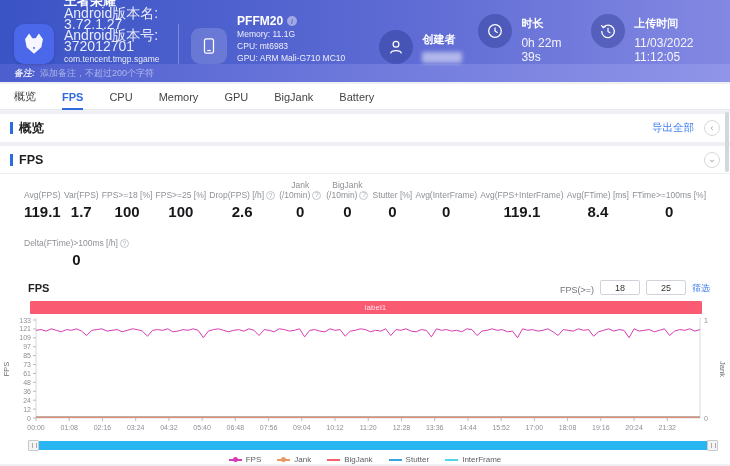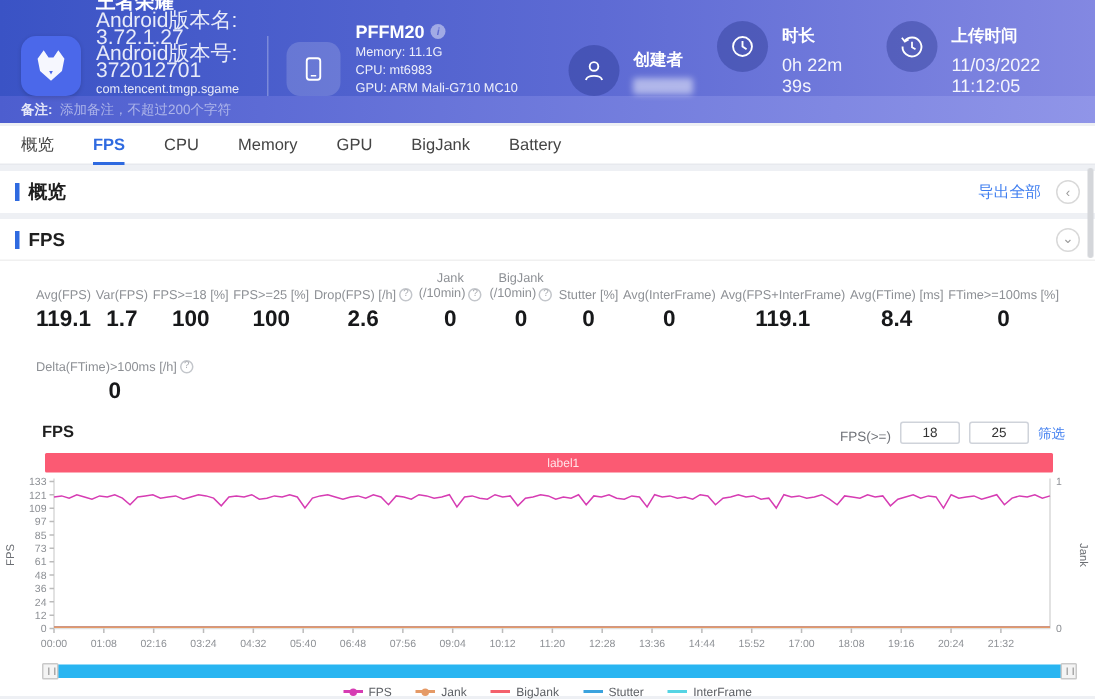--- a/index.html
+++ b/index.html
@@ -31,21 +31,21 @@
               display:flex; align-items:center; justify-content:center; flex:0 0 auto; }
   .meta-col {}
   .meta-label { font-size:11px; font-weight:bold; margin-top:2px; }
   .meta-val { font-size:12px; color:rgba(255,255,255,.92); margin-top:5px; }
   .redacted { width:40px; height:11px; background:rgba(255,255,255,.5); border-radius:2px;
               filter:blur(2px); margin-top:5px; }
 
   
   .remark { width:730px; height:18px; background:linear-gradient(90deg,#4d5ecf,#9095e8);
             display:flex; align-items:center; padding-left:14px; font-size:9px; }
-  .remark-label { color:rgba(255,255,255,.85); font-weight:bold; }
+  .remark-label { color:rgba(255,255,255,.85); font-weight:bold;font-style:italic; }
   .remark-ph { color:rgba(255,255,255,.5); margin-left:5px; }
 
   
   .tabbar { width:730px; height:26px; background:#fff; border-bottom:1px solid #e7e9ee;
             margin-top:2px; display:flex; align-items:center; padding-left:14px; gap:26px; }
   .tab { font-size:11px; color:#444; cursor:pointer; height:26px; display:flex;
          align-items:center; position:relative; }
   .tab.active { color:#2f6ae0; font-weight:bold; }
   .tab.active::after { content:""; position:absolute; left:0; right:0; bottom:0;
                        height:2px; background:#2f6ae0; }

